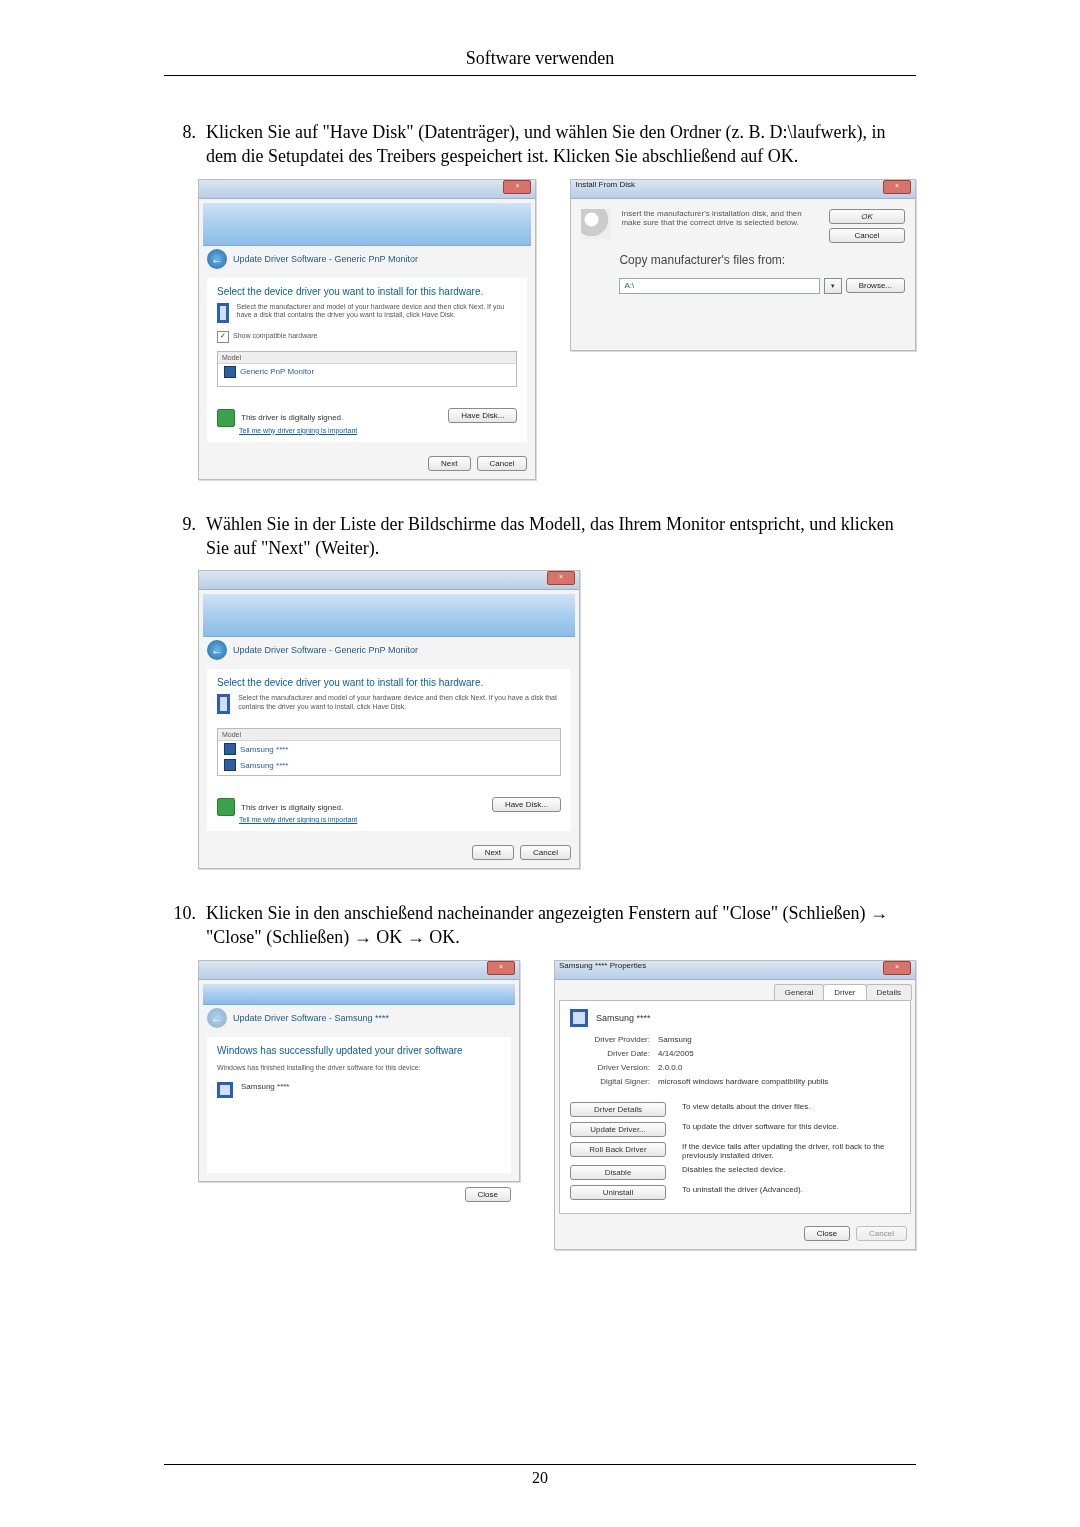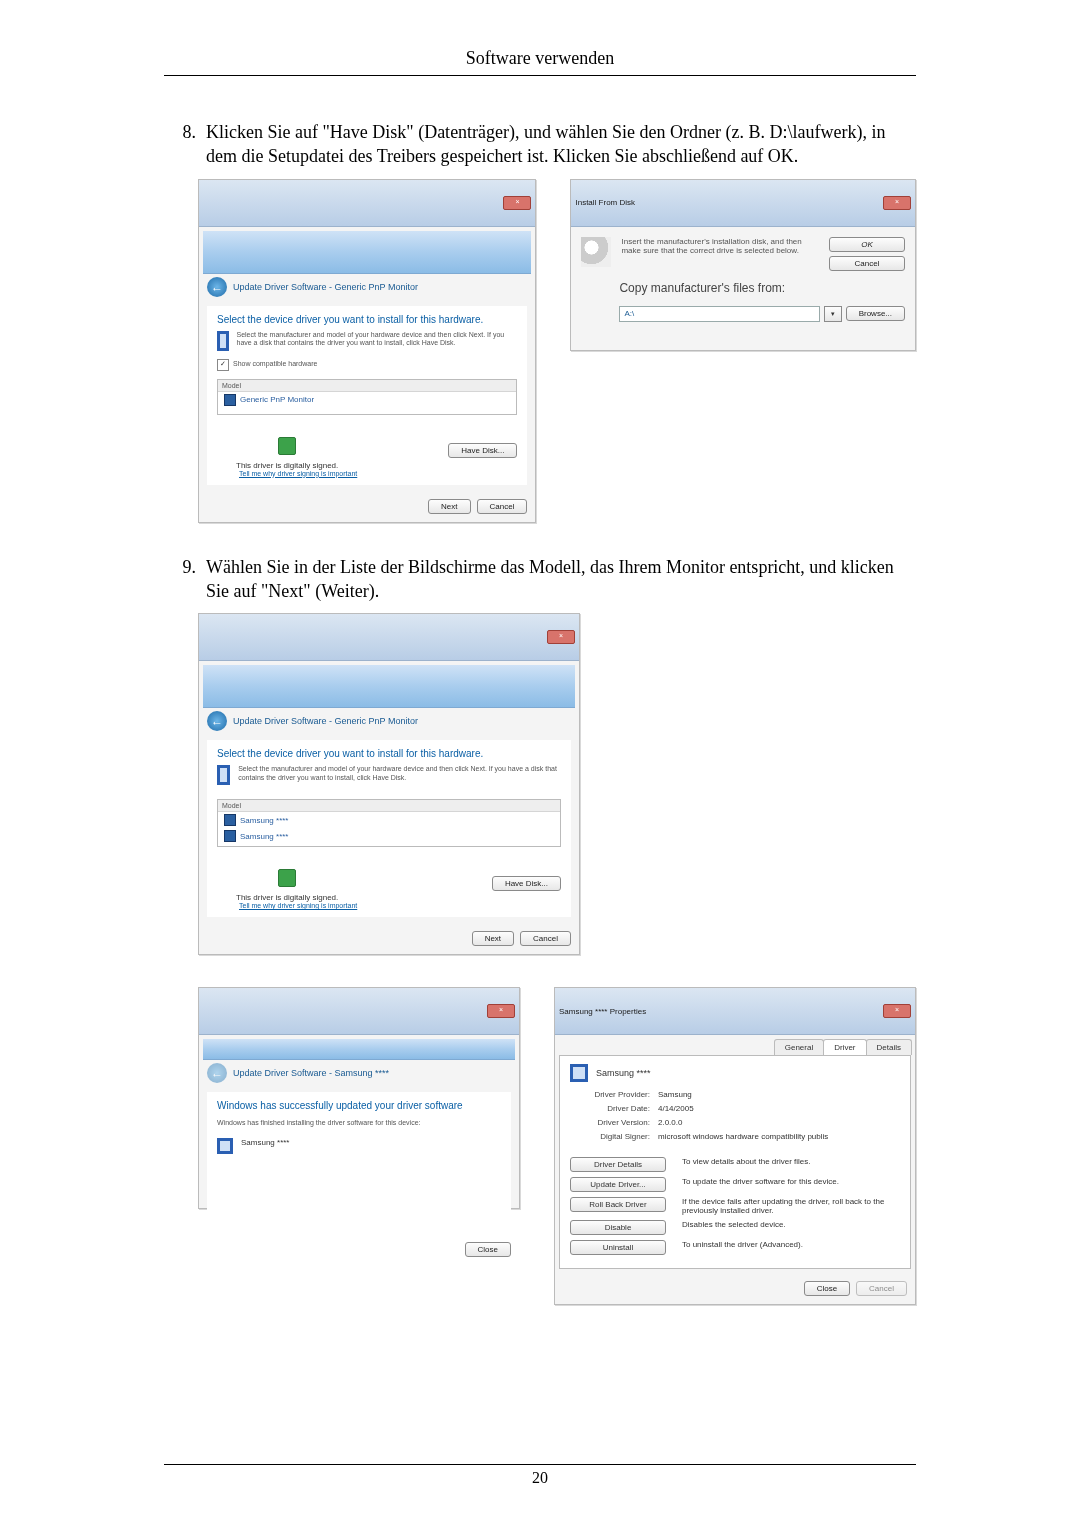--- a/index.html
+++ b/index.html
@@ -4,38 +4,38 @@
 <style>
   html,body{margin:0;padding:0;background:#fff;color:#000;font-family:"Times New Roman",serif;}
   .page{width:972px;height:1527px;margin:0 auto;position:relative;box-sizing:border-box;padding:48px 110px 0 110px;}
   .header-title{text-align:center;font-size:18px;}
   .hr-top{border:none;border-top:1px solid #000;margin:6px 0 44px 0;}
   .step{display:flex;font-size:18px;line-height:1.35;margin-bottom:10px;}
   .step .num{width:32px;text-align:right;padding-right:10px;}
   .step .txt{flex:1;}
   .shot-row{display:flex;gap:34px;margin-left:34px;margin-bottom:32px;}
   .dialog{position:relative;background:#f4f4f4;border:1px solid #bbb;box-shadow:1px 1px 0 rgba(0,0,0,.15);font-family:"Segoe UI",Tahoma,sans-serif;font-size:9px;color:#333;}
-  .titlebar{height:18px;background:linear-gradient(#dbe6f2,#b8cde6);border-bottom:1px solid #9cb2cc;display:flex;align-items:center;padding:14px 4px;}
+  .titlebar{height:18px;background:linear-gradient(#dbe6f2,#b8cde6);border-bottom:1px solid #9cb2cc;display:flex;align-items:flex-start;padding:0 4px;}
   .titlebar .close{margin-left:auto;width:26px;height:12px;background:#d8736b;border:1px solid #a04038;border-radius:2px;font-size:7px;line-height:10px;color:#fff;text-align:center;}
   .titlebar .ttxt{font-size:8px;color:#1a1a1a;}
   .banner{height:42px;background:linear-gradient(#cfe2f6,#a9cdee 50%,#8bbce6);border-bottom:1px solid #7ea9d2;margin:4px 4px 0 4px;}
   .crumb{display:flex;align-items:center;gap:6px;padding:3px 8px;}
   .crumb .back{width:20px;height:20px;border-radius:50%;background:radial-gradient(#6db6e8,#1d6aa8);color:#fff;display:flex;align-items:center;justify-content:center;font-size:12px;}
   .crumb .ctext{font-size:9px;color:#195a92;}
   .body-area{background:#fff;margin:6px 8px 8px 8px;padding:8px 10px;border:0;}
   .blue-head{color:#0a5fa5;font-size:10px;margin-bottom:6px;}
   .tiny-row{display:flex;gap:8px;align-items:flex-start;}
   .tiny-row .h-icon{width:20px;height:20px;background:#2a5fb2;position:relative;}
   .tiny-row .h-icon::after{content:"";position:absolute;inset:3px;background:#cfe0f6;}
   .tiny-text{font-size:7px;color:#555;line-height:1.2;}
   .box-list{border:1px solid #bbb;background:#fff;margin-top:8px;padding:0;}
   .box-list .sec-label{font-size:7px;color:#555;padding:2px 4px;border-bottom:1px solid #d5d5d5;background:#eee;}
   .box-list .item{font-size:8px;padding:2px 6px;color:#2a5fa0;display:flex;gap:4px;align-items:center;}
   .box-list .item .mi-icon{width:10px;height:10px;background:#2a5fa0;border:1px solid #163766;}
-  .signed-row{display:flex;align-items:center;gap:6px;margin-top:12px;flex-direction:column;}
+  .signed-row{display:flex;align-items:center;gap:6px;margin-top:12px;}
   .signed-row .shield{width:16px;height:16px;background:#3ca24a;border:1px solid #2b7a36;border-radius:2px;}
   .signed-row .signed-txt{font-size:8px;color:#333;}
   .link-tiny{font-size:7px;color:#0a5fa5;text-decoration:underline;margin-left:22px;}
   .btn{display:inline-block;border:1px solid #8a8a8a;background:linear-gradient(#fdfdfd,#e7e7e7);border-radius:3px;font-size:8px;padding:2px 12px;color:#222;}
   .btn-row{display:flex;gap:6px;justify-content:flex-end;padding:6px 8px 8px 0;}
   .input-like{border:1px solid #9aa;background:#fff;height:14px;font-size:8px;padding:0 4px;color:#195a92;display:flex;align-items:center;}
   .dd-arrow{width:16px;height:14px;border:1px solid #8a8a8a;background:linear-gradient(#fdfdfd,#e7e7e7);font-size:7px;display:flex;align-items:center;justify-content:center;}
   .lbl{font-size:12px;color:#444;margin-bottom:11px;}
   .disc-icon{width:30px;height:30px;background:radial-gradient(circle at 35% 35%,#fff 0 25%,#ccc 26% 60%,#eee 61% 100%);}
   
@@ -180,20 +180,24 @@
           <span class="btn">Have Disk...</span>
         </div>
       </div>
       <div class="btn-row">
         <span class="btn">Next</span>
         <span class="btn">Cancel</span>
       </div>
     </div>
   </div>
 
+  <div class="step">
+    <div class="num">10.</div>
+    <div class="txt">Klicken Sie in den anschießend nacheinander angezeigten Fenstern auf "Close" (Schließen) → "Close" (Schließen) → OK → OK.</div>
+  </div>
 
   <div class="shot-row">
 
     <div class="dialog" style="width:320px;height:220px;">
       <div class="titlebar">
           <span class="close">×</span>
         </div>
       <div class="banner" style="height:20px;"></div>
       <div class="crumb">
         <div class="back" style="opacity:.5">←</div>

